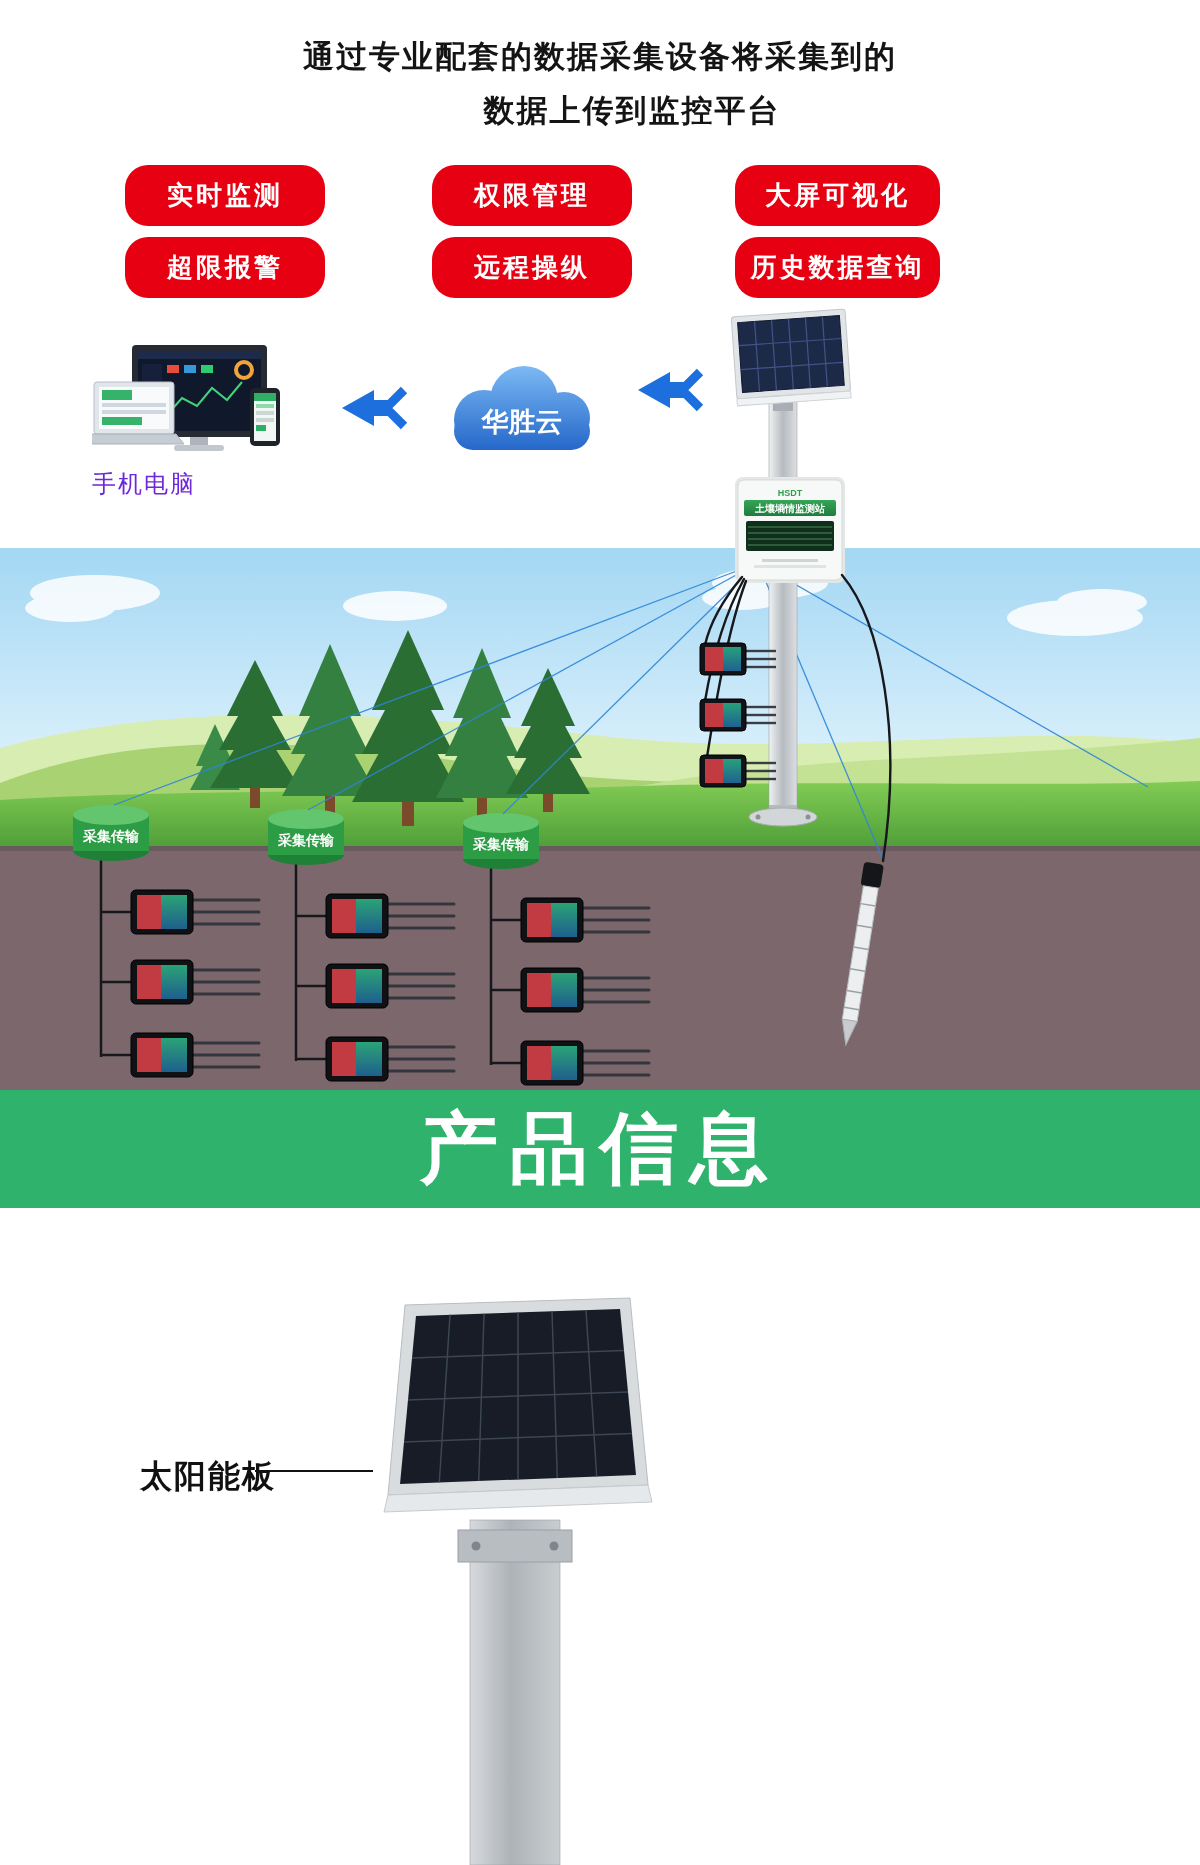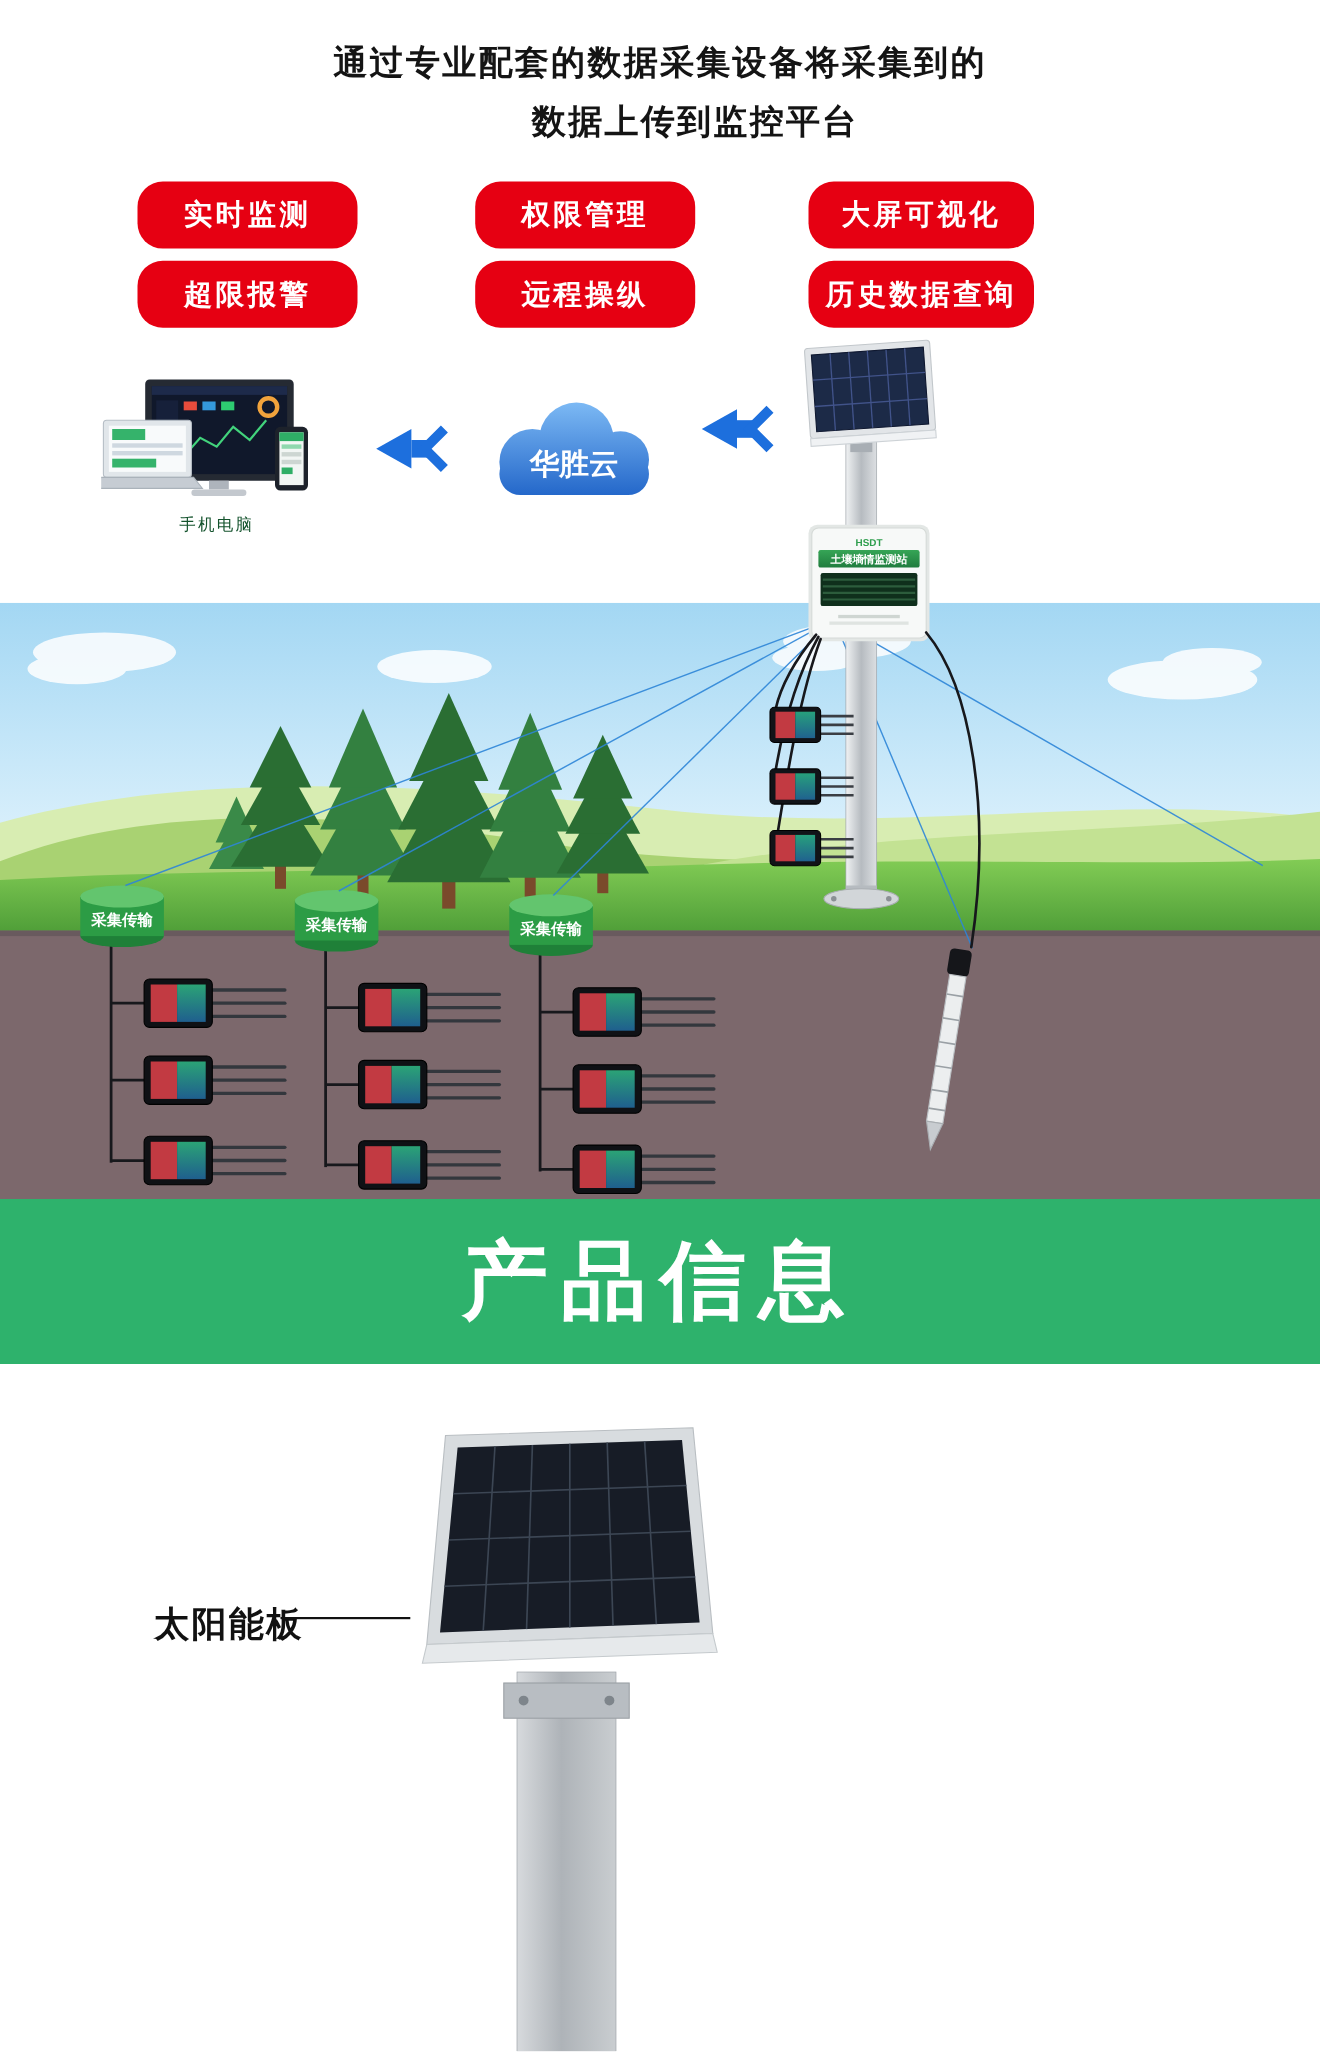--- a/index.html
+++ b/index.html
@@ -1,21 +1,21 @@
 <!DOCTYPE html>
 <html><head>
 <meta charset="utf-8">
 <style>
   html,body{margin:0;padding:0;}
   body{font-family:"Liberation Sans","DejaVu Sans",sans-serif;background:#ffffff;}
   .page{position:relative;width:1200px;height:1865px;background:#ffffff;overflow:hidden;}
   .abs{position:absolute;}
   .title{left:0;width:100%;text-align:center;font-weight:bold;color:#141414;font-size:31px;letter-spacing:2px;}
   .pill{position:absolute;height:61px;border-radius:23px;background:#e60012;color:#ffffff;font-size:26px;font-weight:bold;display:flex;align-items:center;justify-content:center;letter-spacing:3px;}
-  .devices-label{position:absolute;text-align:center;font-size:15px;color:#14532d;letter-spacing:2px;}
+  .devices-label{position:absolute;font-size:24px;color:#6d28d9;letter-spacing:2px;}
   .banner{position:absolute;left:0;width:1200px;background:#2eb26c;display:flex;align-items:center;justify-content:center;}
   .banner-text{color:#ffffff;font-size:78px;font-weight:bold;letter-spacing:12px;}
   .solar-label{position:absolute;font-size:32px;font-weight:bold;color:#111111;letter-spacing:2px;}
   .label-line{position:absolute;background:#111111;height:2px;}
   svg text{font-family:"Liberation Sans","DejaVu Sans",sans-serif;}
 </style>
 </head>
 <body>
 
 <div class="page">
@@ -395,21 +395,21 @@
           <line x1="216" y1="622" x2="231" y2="622"></line>
         <line x1="216" y1="644" x2="231" y2="644"></line>
           <line x1="216" y1="666" x2="231" y2="666"></line>
         <line x1="216" y1="688" x2="231" y2="688"></line>
           <line x1="216" y1="705" x2="231" y2="705"></line>
       </g>
       <polygon points="216,717 231,717 223.5,742" fill="#c8ccd0" stroke="#a9aeb2"></polygon>
     </g>
   </svg>
 
-  <div class="banner" style="top:1090px;height:150px;">
+  <div class="banner" style="top:1090px;height:118px;">
     <div class="banner-text">产品信息</div>
   </div>
 
   <svg class="abs" style="left:330px;top:1280px;" width="420" height="585" viewBox="0 0 420 585">
     <defs>
       <linearGradient id="poleG2" x1="0" y1="0" x2="1" y2="0">
         <stop offset="0" stop-color="#d7dadd"></stop>
           <stop offset="0.45" stop-color="#aeb3b8"></stop>
           <stop offset="1" stop-color="#c9cdd0"></stop>
       </linearGradient>

